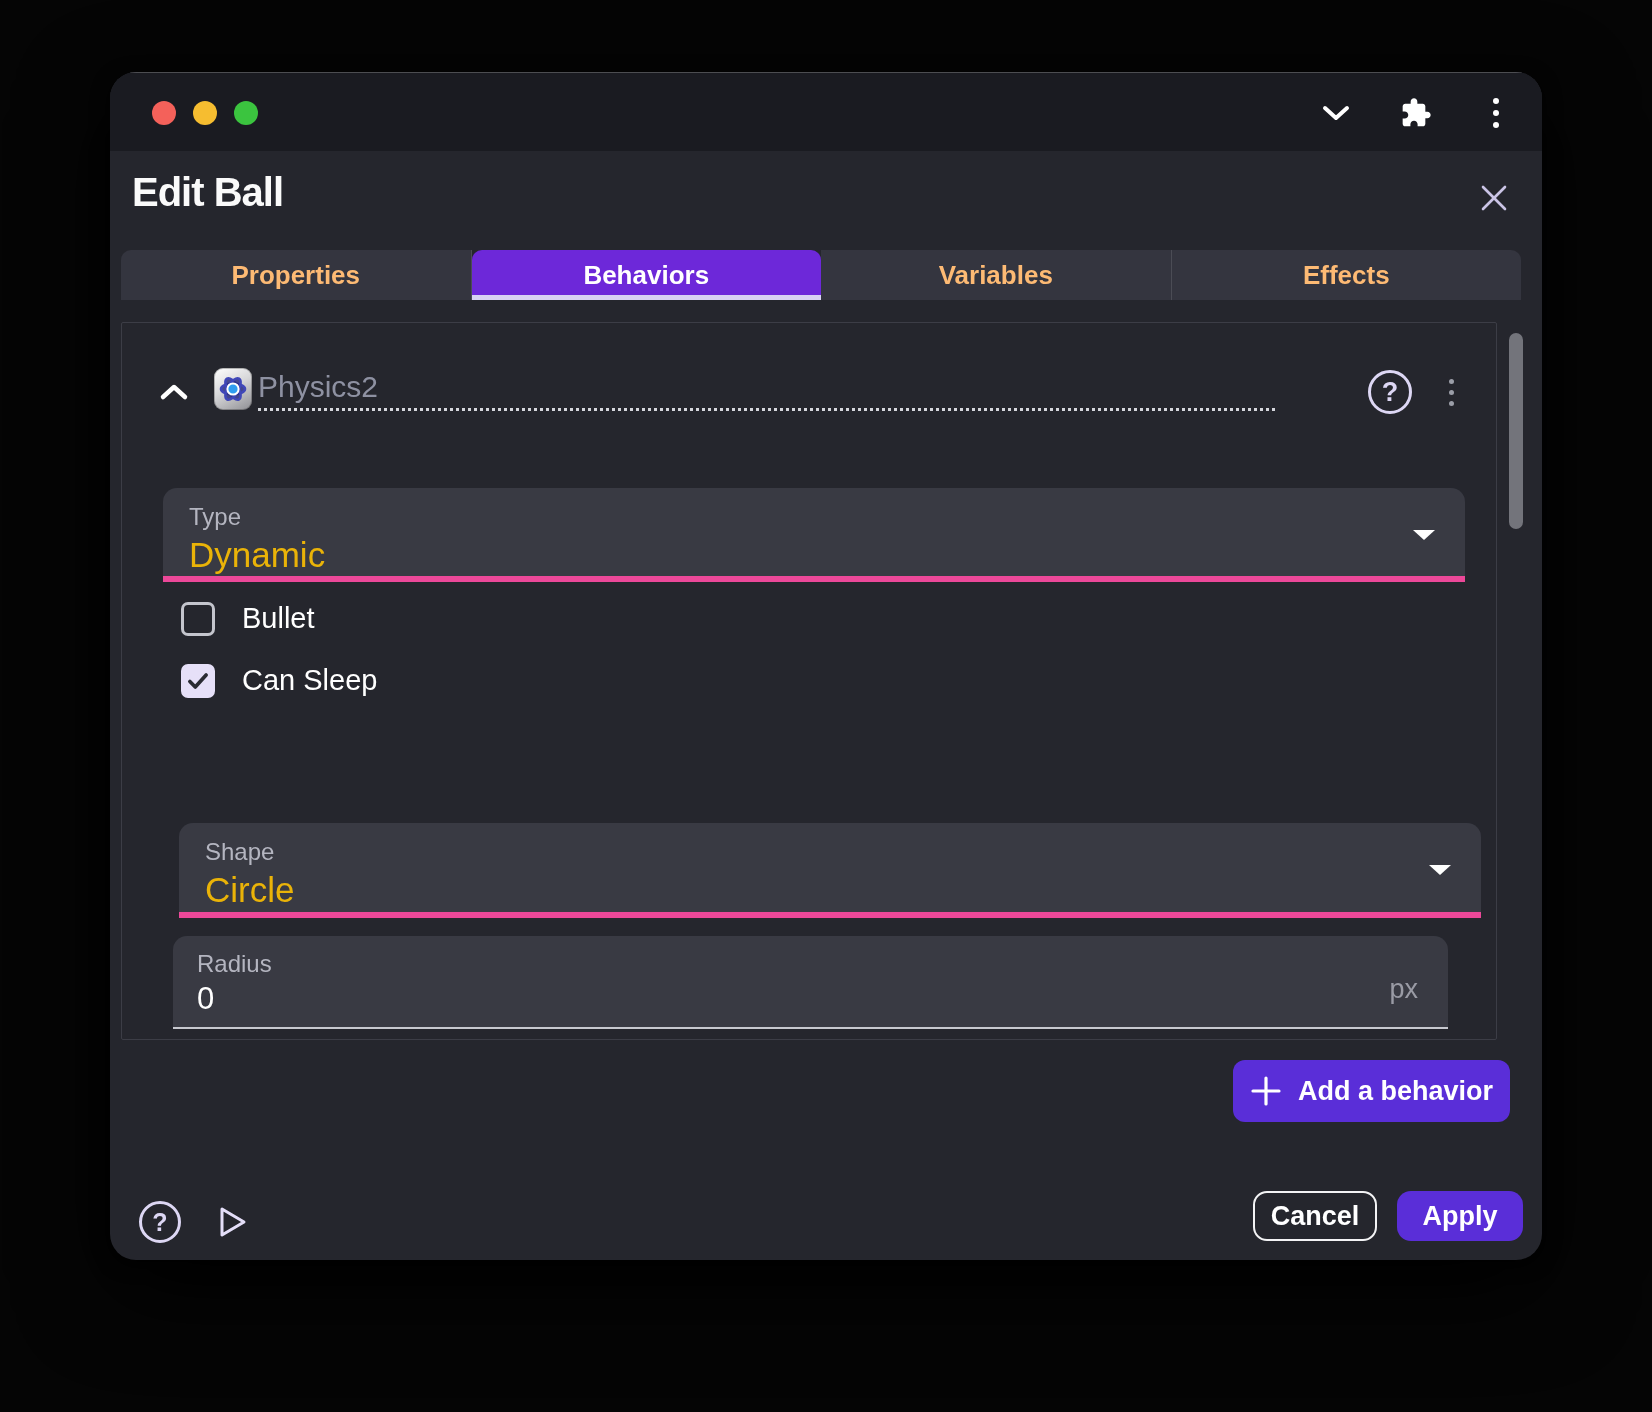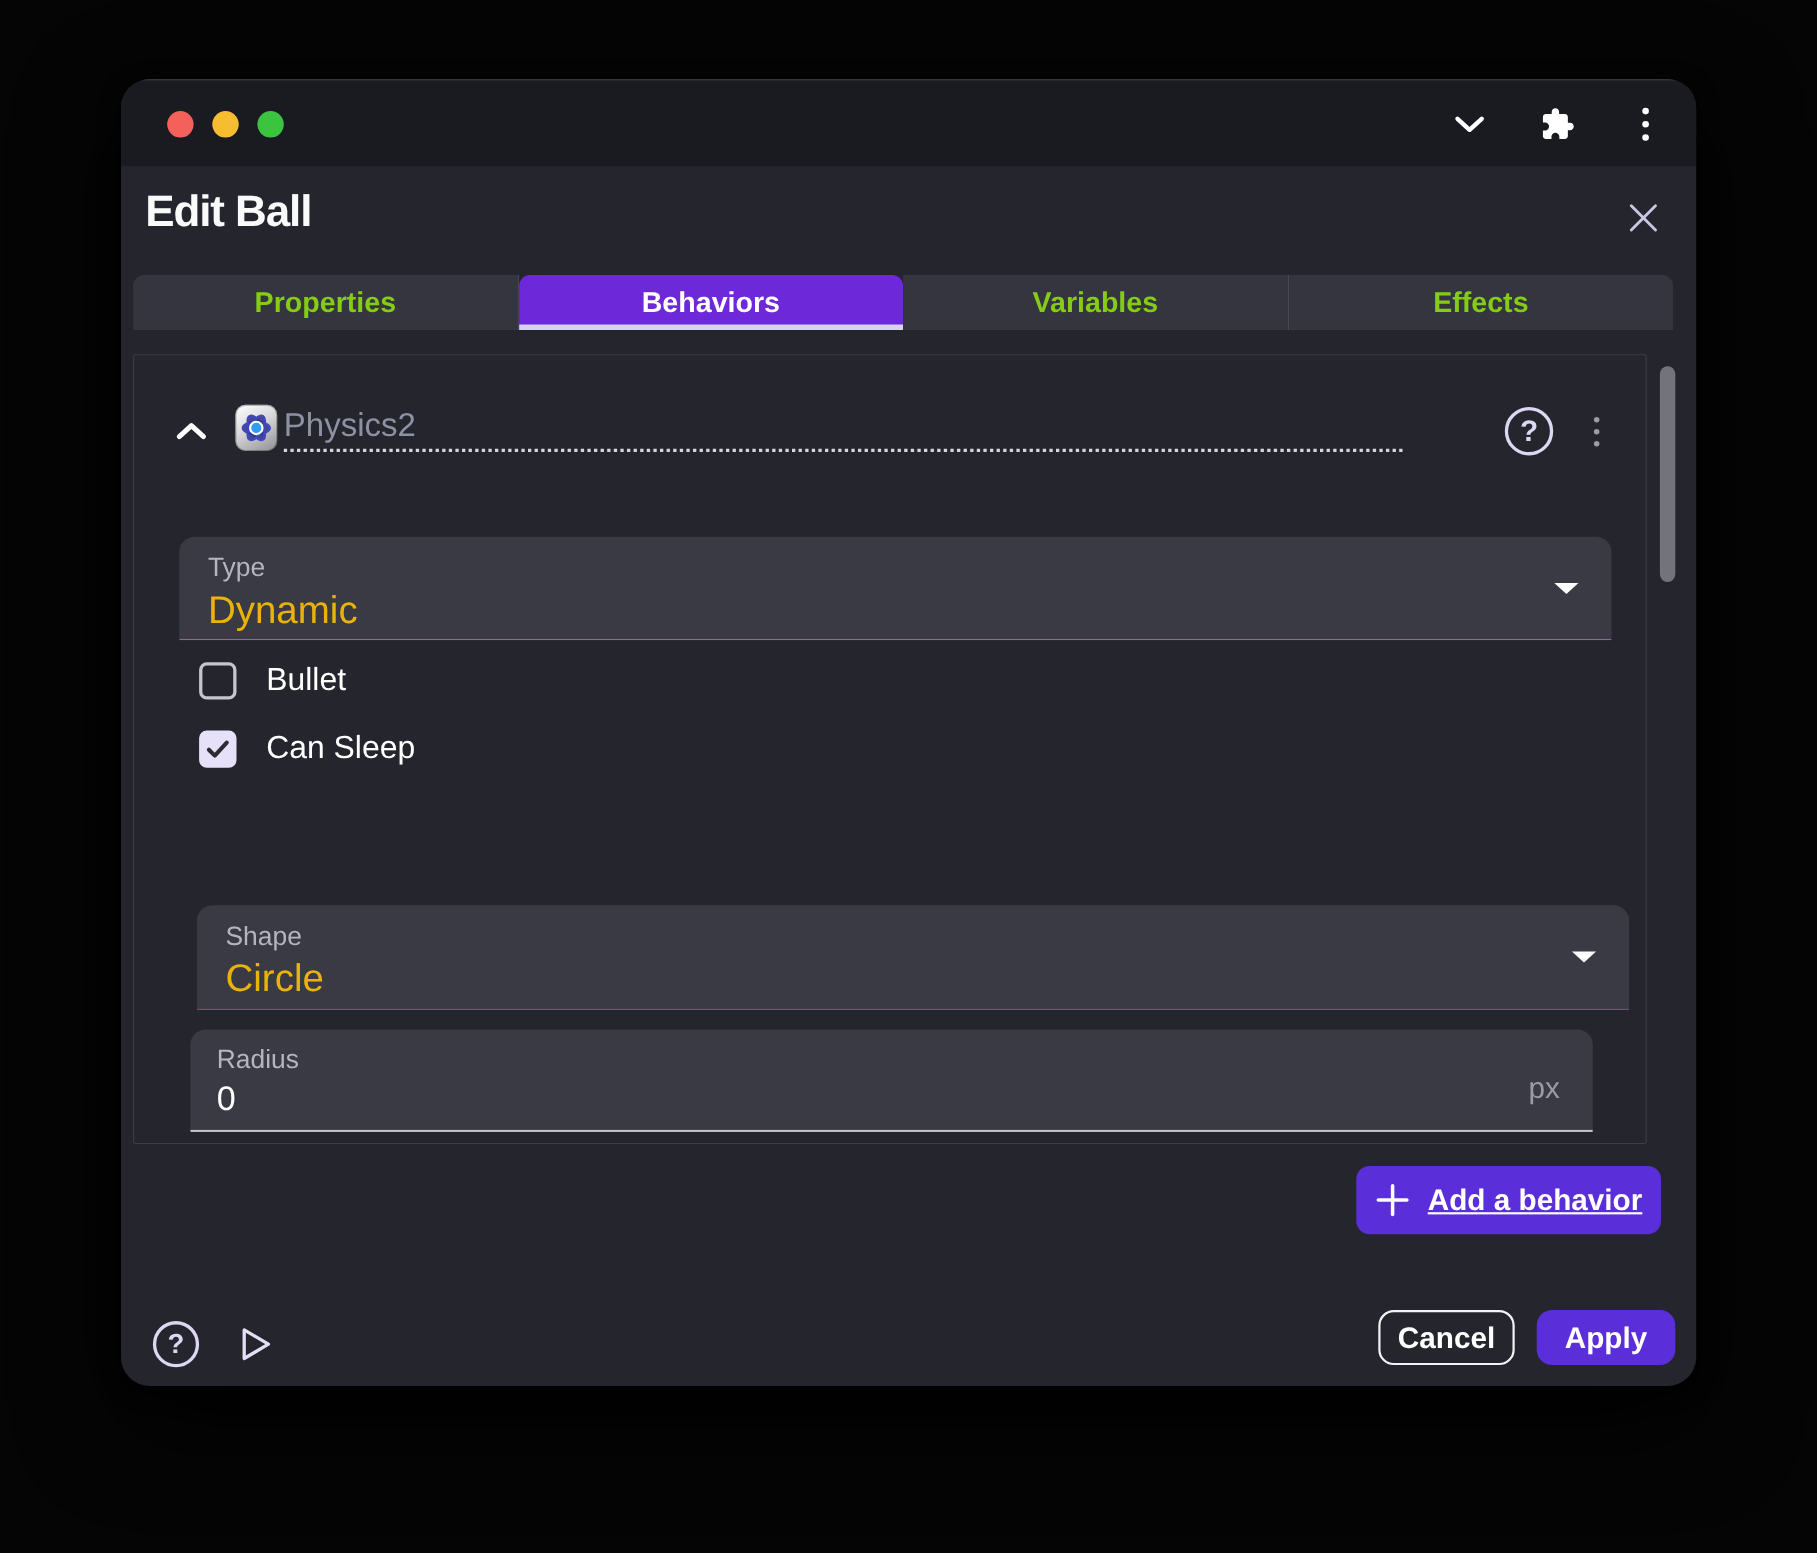--- a/index.html
+++ b/index.html
@@ -34,21 +34,21 @@
   
   .tab-strip{
     position:absolute;left:11px;top:178px;width:1400px;height:50px;display:flex;
   }
   .tab{
     flex:1;position:relative;background:#34353f;display:flex;align-items:center;justify-content:center;
     cursor:pointer;border-right:1px solid #4b4c55;box-sizing:border-box;
   }
   .tab:last-child{border-right:none;border-top-right-radius:10px;}
   .tab:first-child{border-top-left-radius:10px;}
-  .tab .tab-label{font-size:26px;font-weight:700;color:#84cc16;}
+  .tab .tab-label{font-size:26px;font-weight:700;color:#fdba74;}
   .tab .tab-underline{display:none;}
   .tab.active{background:#6d28d9;border-right:none;border-top-left-radius:10px;border-top-right-radius:10px;}
   .tab.active .tab-label{color:#ffffff;}
   .tab.active .tab-underline{
     display:block;position:absolute;left:0;right:0;bottom:0;height:5px;background:#d8d2f3;
   }
   
   .panel{
     position:absolute;left:11px;top:250px;width:1376px;height:718px;
     border:1px solid #3c3d46;box-sizing:border-box;border-radius:2px;
@@ -67,21 +67,21 @@
   .help-circle{
     width:44px;height:44px;border:3.5px solid #ddd7f4;border-radius:50%;box-sizing:border-box;
     display:flex;align-items:center;justify-content:center;
     color:#ddd7f4;font-weight:700;cursor:pointer;
   }
   .panel-help{position:absolute;left:1258px;top:298px;font-size:27px;}
   .panel-kebab{position:absolute;left:1326px;top:300px;width:30px;height:40px;align-items:center;justify-content:center;display:flex;cursor:pointer;}
   
   .select{
     position:absolute;background:#393a43;border-radius:14px 14px 0 0;
-    border-bottom:1px solid #ec4899;box-sizing:border-box;cursor:pointer;padding-left:36px;
+    border-bottom:6px solid #ec4899;box-sizing:border-box;cursor:pointer;padding-left:36px;
   }
   .select .fld-label{position:absolute;left:26px;top:15px;font-size:24px;color:#b4b5c0;}
   .select .fld-value{position:absolute;left:26px;top:47px;font-size:35px;color:#eab308;}
   .select .dd-arrow{
     position:absolute;right:30px;top:42px;width:0;height:0;
     border-left:11px solid transparent;border-right:11px solid transparent;border-top:10px solid #ffffff;
   }
   .type-select{left:53px;top:416px;width:1302px;height:94px;}
   .shape-select{left:69px;top:751px;width:1302px;height:95px;}
   .text-field{
@@ -99,21 +99,21 @@
     display:flex;align-items:center;justify-content:center;background:transparent;flex:0 0 auto;
   }
   .cb-row.checked .cb-box{background:#e6e0f8;border-color:#e6e0f8;}
   .cb-box svg{display:none;}
   .cb-row.checked .cb-box svg{display:block;}
   .cb-label{margin-left:27px;font-size:29px;color:#ffffff;}
   
   .add-btn{
     position:absolute;left:1123px;top:988px;width:277px;height:62px;border-radius:12px;
     background:#5a2ed8;display:flex;align-items:center;justify-content:center;gap:16px;
-    color:#fff;font-size:27px;font-weight:700;cursor:pointer;text-decoration:underline;
+    color:#fff;font-size:27px;font-weight:700;cursor:pointer;
   }
   .footer-help{position:absolute;left:29px;top:1129px;width:42px;height:42px;font-size:25px;}
   .play-btn{position:absolute;left:102px;top:1130px;width:40px;height:40px;display:flex;align-items:center;justify-content:center;cursor:pointer;}
   .cancel-btn{
     position:absolute;left:1143px;top:1119px;width:124px;height:50px;border-radius:14px;
     border:2px solid #f3f3f5;box-sizing:border-box;display:flex;align-items:center;justify-content:center;
     color:#fff;font-size:27px;font-weight:700;background:transparent;cursor:pointer;
   }
   .apply-btn{
     position:absolute;left:1287px;top:1119px;width:126px;height:50px;border-radius:14px;

